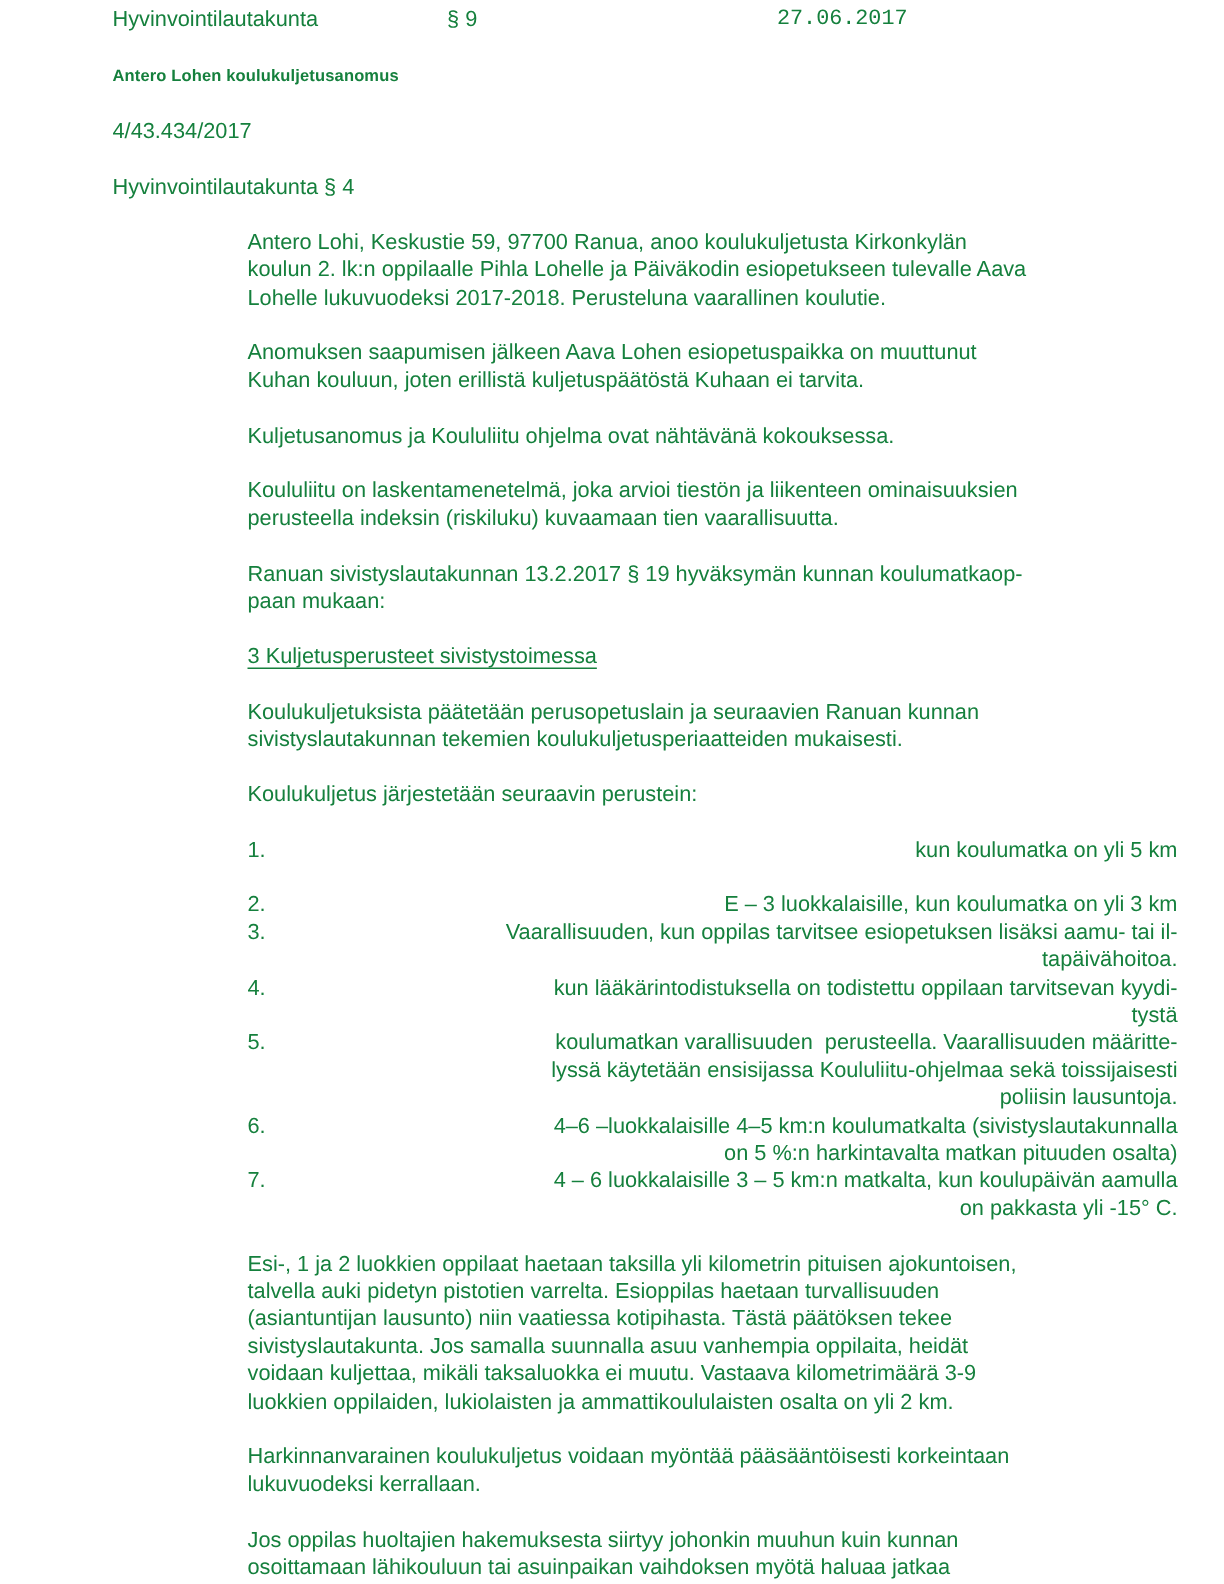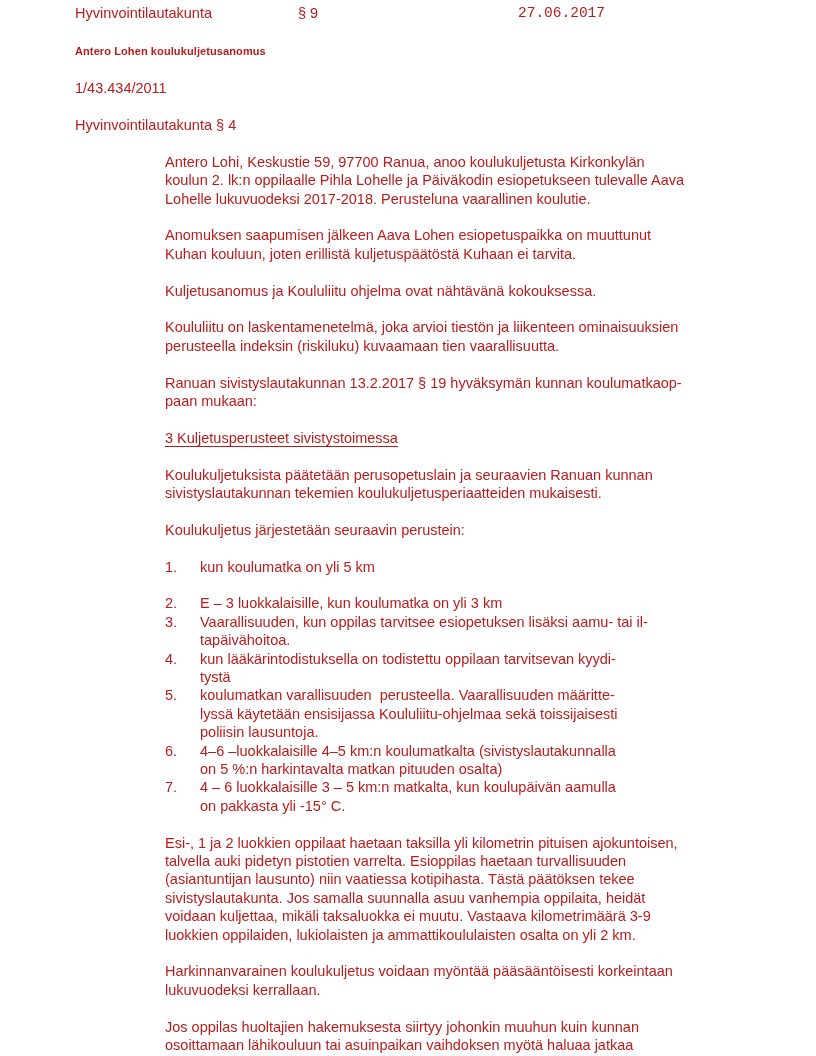--- a/index.html
+++ b/index.html
@@ -9,21 +9,21 @@
   }
   .page {
     position: relative;
     width: 816px;
     height: 1056px;
     background: #ffffff;
     overflow: hidden;
     font-family: "Liberation Sans", "DejaVu Sans", sans-serif;
     font-size: 14.5px;
     line-height: 18.4px;
-    color: #b91c1c;
+    color: #15803d;
     box-sizing: border-box;
     padding-top: 4px;
   }
   .doc-header {
     display: flex;
     margin-left: 75px;
     margin-bottom: 18.4px;
     white-space: nowrap;
   }
   .hdr-committee { width: 223px; }
@@ -61,36 +61,37 @@
     display: flex;
     margin: 0;
   }
   .list-item.gap-after { margin-bottom: 18.4px; }
   .li-num {
     flex: 0 0 35px;
   }
   .li-text {
     flex: 1 1 auto;
     white-space: pre-wrap;
+    text-align: right;
   }
 </style>
 </head>
 <body>
 
 <div class="page">
 
   <div class="doc-header">
     <span class="hdr-committee">Hyvinvointilautakunta</span>
     <span class="hdr-section">§ 9</span>
     <span class="hdr-date">27.06.2017</span>
   </div>
 
   <div class="doc-title">Antero Lohen koulukuljetusanomus</div>
 
-  <div class="case-number">1/43.434/2011</div>
+  <div class="case-number">4/43.434/2017</div>
 
   <div class="section-ref">Hyvinvointilautakunta § 4</div>
 
   <div class="body-indent">
 
     <p class="para">Antero Lohi, Keskustie 59, 97700 Ranua, anoo koulukuljetusta Kirkonkylän
 koulun 2. lk:n oppilaalle Pihla Lohelle ja Päiväkodin esiopetukseen tulevalle Aava
 Lohelle lukuvuodeksi 2017-2018. Perusteluna vaarallinen koulutie.</p>
 
     <p class="para">Anomuksen saapumisen jälkeen Aava Lohen esiopetuspaikka on muuttunut

